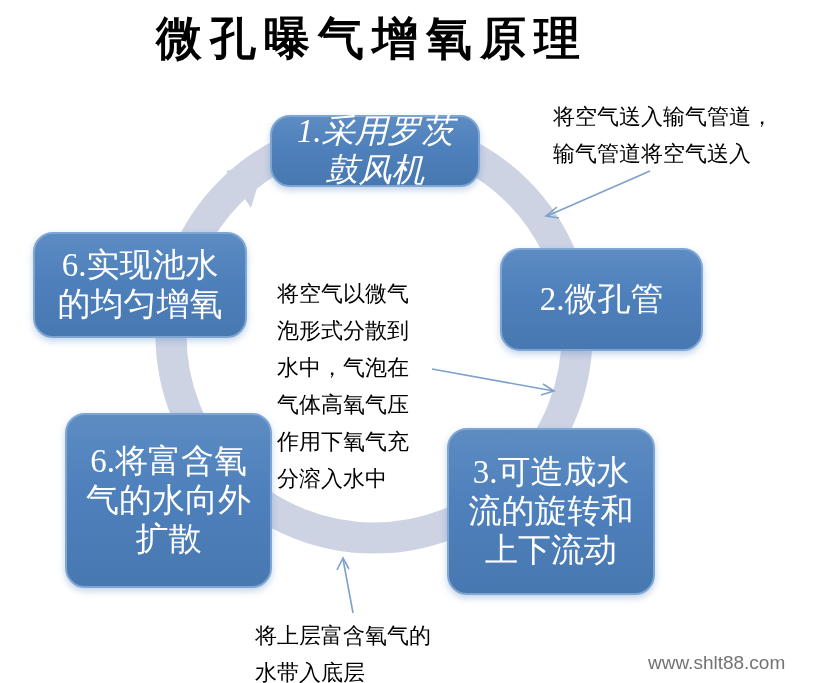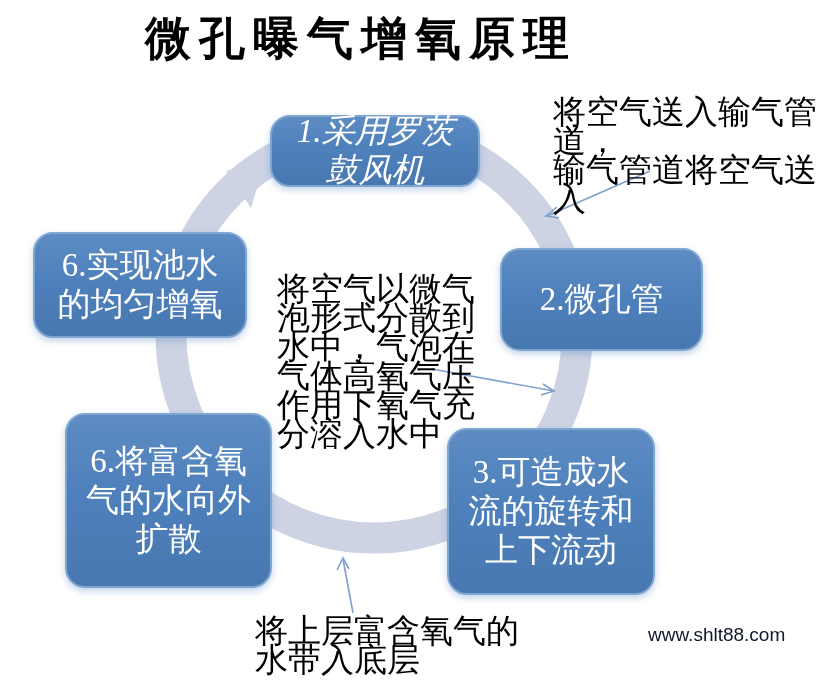--- a/index.html
+++ b/index.html
@@ -6,21 +6,21 @@
   .stage {
     position: relative;
     width: 832px;
     height: 683px;
     background: #ffffff;
     overflow: hidden;
     font-family: "Liberation Serif", "DejaVu Serif", serif;
   }
   .title {
     position: absolute;
-    left: 145px;
+    left: 156px;
     top: 8px;
     font-size: 46px;
     font-weight: bold;
     letter-spacing: 8px;
     color: #000000;
     white-space: nowrap;
   }
   .ring-layer {
     position: absolute;
     left: 0; top: 0;
@@ -48,35 +48,35 @@
   }
   .box1 { left: 270px; top: 115px; width: 210px; height: 72px; font-style: italic; }
   .box2 { left: 500px; top: 248px; width: 203px; height: 103px; }
   .box3 { left: 447px; top: 428px; width: 208px; height: 167px; }
   .box4 { left: 65px;  top: 413px; width: 207px; height: 175px; }
   .box5 { left: 33px;  top: 232px; width: 214px; height: 106px; }
   .annotation {
     position: absolute;
     z-index: 3;
     color: #000000;
-    font-size: 33px;
-    line-height: 29px;
+    font-size: 22px;
+    line-height: 37px;
     white-space: pre-line;
   }
   .ann-top-right { left: 553px; top: 98px;  }
   .ann-center    { left: 277px; top: 245px; margin-top: 30px; }
   .ann-bottom    { left: 255px; top: 617px; }
   .watermark {
     position: absolute;
     z-index: 3;
     left: 648px;
-    top: 624px;
+    top: 652px;
     font-family: "Liberation Sans", "DejaVu Sans", sans-serif;
     font-size: 19px;
-    color: #0f172a;
+    color: #737373;
     white-space: nowrap;
   }
 </style>
 </head>
 <body>
 
 <div class="stage">
 
   <div class="title">微孔曝气增氧原理</div>
 

